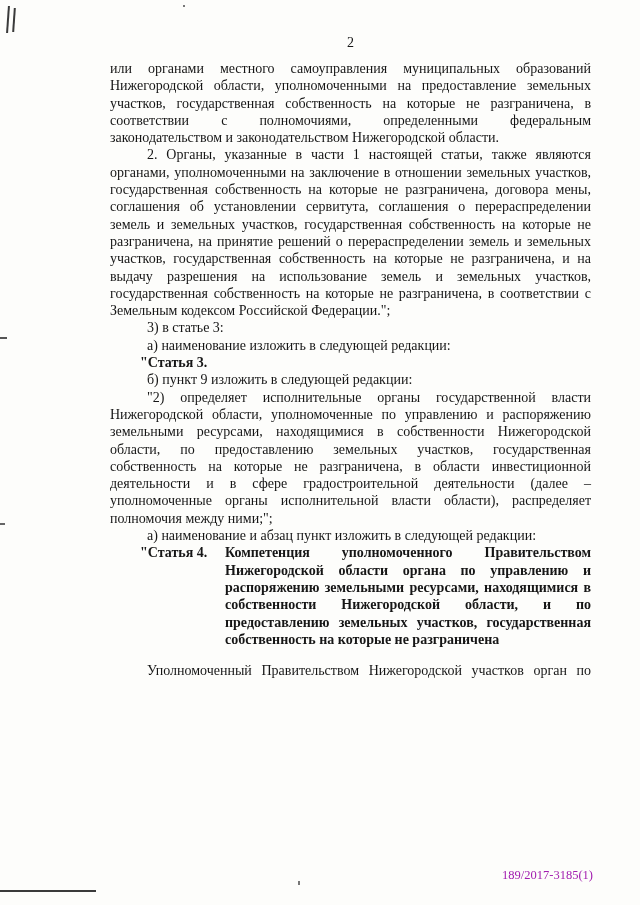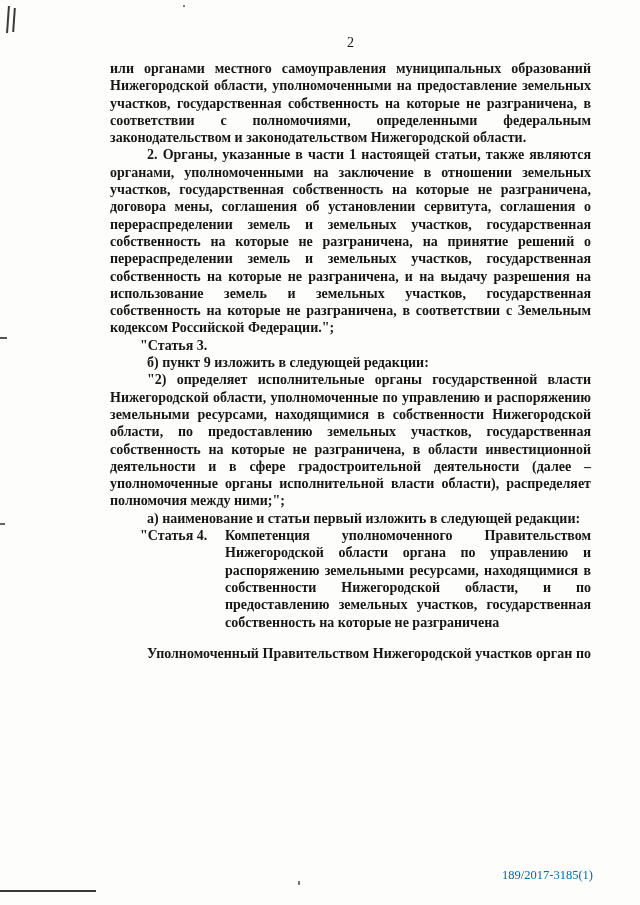--- a/index.html
+++ b/index.html
@@ -22,41 +22,41 @@
     text-align: center;
     font-size: 14px;
   }
   .content {
     position: absolute;
     top: 60px; left: 110px; width: 481px;
     font-size: 14px;
     line-height: 17.3px;
     text-align: justify;
   }
-  .para { margin: 0; text-indent: 37px; font-weight: bold; }
+  .para { margin: 0; text-indent: 37px; }
   .para.noindent { text-indent: 0; }
   .para.spaced { margin-top: 14px; }
   .para.justify-last { text-align-last: justify; }
   .article {
     display: flex;
     font-weight: 700;
   }
   .article .alabel {
     flex: 0 0 115px;
     padding-left: 30px;
   }
   .article .atext {
     flex: 1;
     text-align: justify;
   }
   .footer {
     position: absolute;
     top: 868px; right: 47px;
     font-size: 12.5px;
-    color: #0369a1;
+    color: #a21caf;
   }
   
   .artifact { position: absolute; background: #3a3a3a; }
   .art-tl1 { left: 7px;  top: 6px;  width: 2px; height: 27px; transform: rotate(4deg); }
   .art-tl2 { left: 13px; top: 8px;  width: 2px; height: 24px; transform: rotate(4deg); }
   .art-speck-top { left: 183px; top: 5px; width: 2px; height: 2px; background: #777; }
   .art-left-dash1 { left: 0; top: 337px; width: 7px; height: 2px; background: #555; }
   .art-left-dash2 { left: 0; top: 523px; width: 5px; height: 2px; background: #666; }
   .art-bottom-line { left: 0; top: 890px; width: 96px; height: 2px; background: #3a3a3a; }
   .art-speck-bottom { left: 298px; top: 881px; width: 2px; height: 4px; background: #777; }
@@ -75,32 +75,34 @@
   <div class="artifact art-speck-bottom"></div>
 
   <div class="page-number">2</div>
 
   <div class="content">
 
     <p class="para noindent">или органами местного самоуправления муниципальных образований Нижегородской области, уполномоченными на предоставление земельных участков, государственная собственность на которые не разграничена, в соответствии с полномочиями, определенными федеральным законодательством и законодательством Нижегородской области.</p>
 
     <p class="para">2. Органы, указанные в части 1 настоящей статьи, также являются органами, уполномоченными на заключение в отношении земельных участков, государственная собственность на которые не разграничена, договора мены, соглашения об установлении сервитута, соглашения о перераспределении земель и земельных участков, государственная собственность на которые не разграничена, на принятие решений о перераспределении земель и земельных участков, государственная собственность на которые не разграничена, и на выдачу разрешения на использование земель и земельных участков, государственная собственность на которые не разграничена, в соответствии с Земельным кодексом Российской Федерации.";</p>
 
+    <p class="para">3) в статье 3:</p>
 
+    <p class="para">а) наименование изложить в следующей редакции:</p>
 
     <div class="article">
       <span class="alabel">"Статья 3.</span>
     </div>
 
     <p class="para">б) пункт 9 изложить в следующей редакции:</p>
 
     <p class="para">"2) определяет исполнительные органы государственной власти Нижегородской области, уполномоченные по управлению и распоряжению земельными ресурсами, находящимися в собственности Нижегородской области, по предоставлению земельных участков, государственная собственность на которые не разграничена, в области инвестиционной деятельности и в сфере градостроительной деятельности (далее – уполномоченные органы исполнительной власти области), распределяет полномочия между ними;";</p>
 
 
-    <p class="para">а) наименование и статьи первый изложить в следующей редакции:</p>
+    <p class="para">а) наименование и абзац пункт изложить в следующей редакции:</p>
 
     <div class="article">
       <span class="alabel">"Статья 4.</span>
       <span class="atext">Компетенция уполномоченного Правительством Нижегородской области органа по управлению и распоряжению земельными ресурсами, находящимися в собственности Нижегородской области, и по предоставлению земельных участков, государственная собственность на которые не разграничена</span>
     </div>
 
     <p class="para spaced justify-last">Уполномоченный Правительством Нижегородской участков орган по</p>
 
   </div>
 

